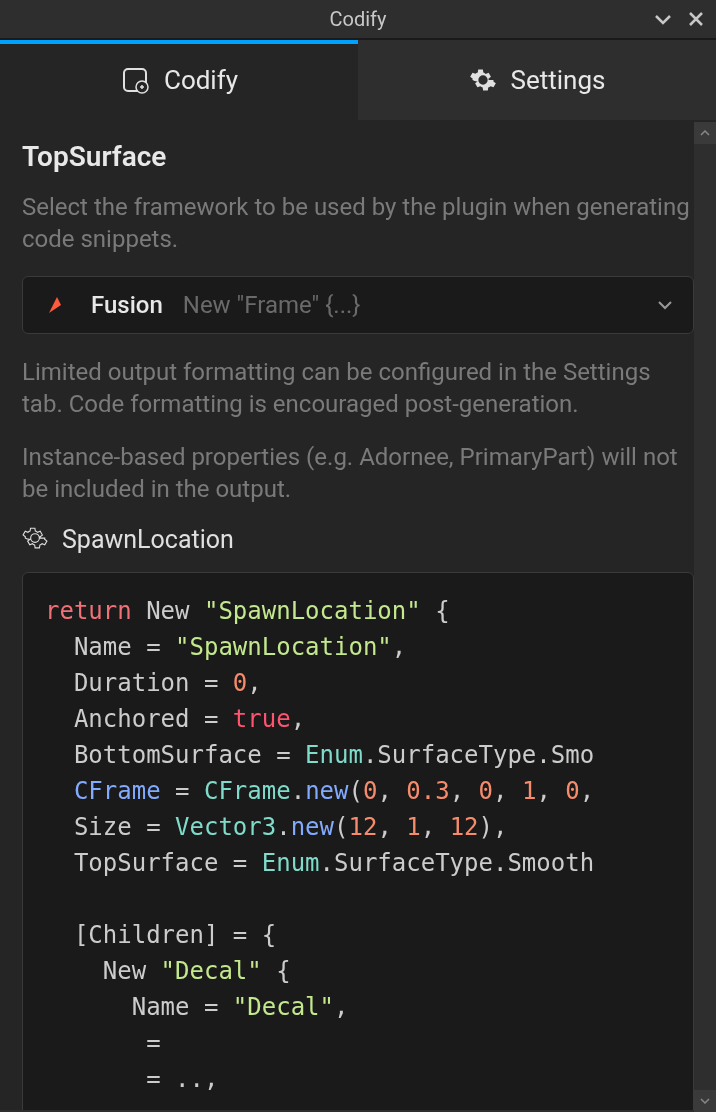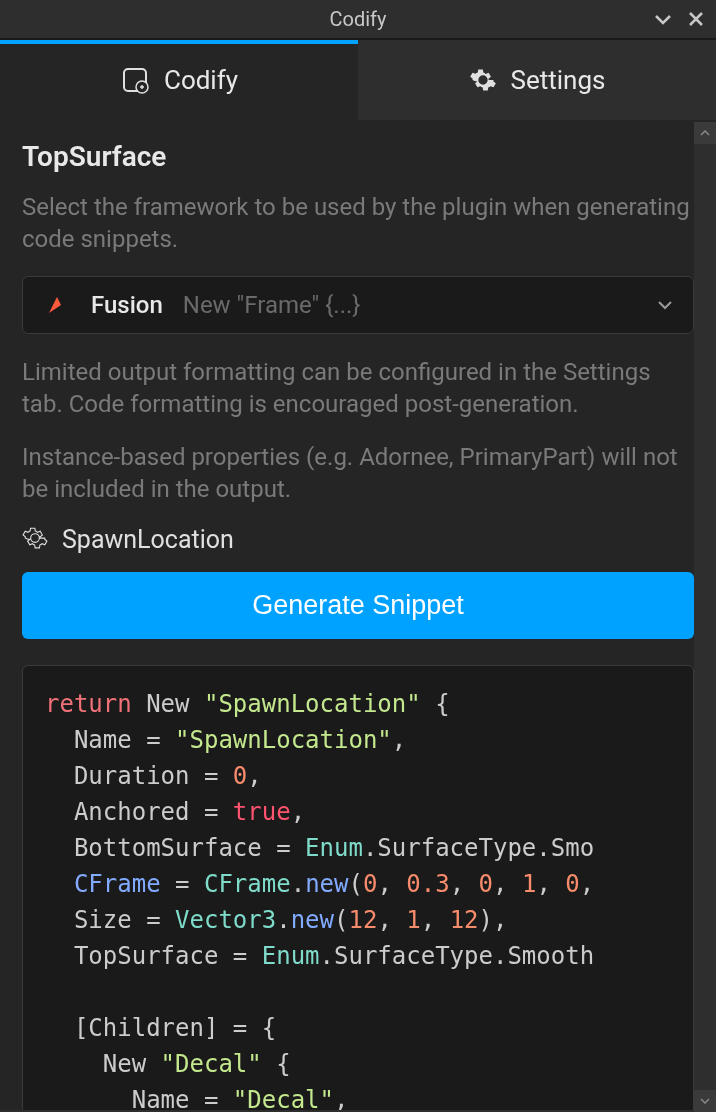--- a/index.html
+++ b/index.html
@@ -262,21 +262,20 @@
 
   <div class="selected-instance">
     <span class="gear-icon">
       <svg width="26" height="26" viewBox="0 0 24 24">
           <path d="M12 8a4 4 0 100 8 4 4 0 000-8zm9 4a7 7 0 01-.1 1.2l2.1 1.6-2 3.5-2.5-1a7 7 0 01-2 1.2l-.4 2.6h-4l-.4-2.6a7 7 0 01-2-1.2l-2.5 1-2-3.5 2.1-1.6A7 7 0 013 12c0-.4 0-.8.1-1.2L1 9.2l2-3.5 2.5 1a7 7 0 012-1.2L7.9 3h4l.4 2.6a7 7 0 012 1.2l2.5-1 2 3.5-2.1 1.6c.1.4.1.8.1 1.2z" stroke="currentColor" stroke-width="1" fill="none"></path>
         </svg>
     </span>
     <span class="instance-name">SpawnLocation</span>
   </div>
 
-  <button class="generate-button">Generate Snippet</button>
 
   <div class="code-block"><span class="kw-return">return</span> <span>New</span> <span class="str">"SpawnLocation"</span> {
   <span>Name</span> = <span class="str">"SpawnLocation"</span>,
   <span>Duration</span> = <span class="num">0</span>,
   <span>Anchored</span> = <span class="bool">true</span>,
   <span>BottomSurface</span> = <span class="kw-type">Enum</span>.<span>SurfaceType</span>.<span>Smo</span>
   <span class="blue">CFrame</span> = <span class="kw-type">CFrame</span>.<span class="blue">new</span>(<span class="num">0</span>, <span class="num">0.3</span>, <span class="num">0</span>, <span class="num">1</span>, <span class="num">0</span>,
   <span>Size</span> = <span class="kw-type">Vector3</span>.<span class="blue">new</span>(<span class="num">12</span>, <span class="num">1</span>, <span class="num">12</span>),
   <span>TopSurface</span> = <span class="kw-type">Enum</span>.<span>SurfaceType</span>.<span>Smooth</span>
 

